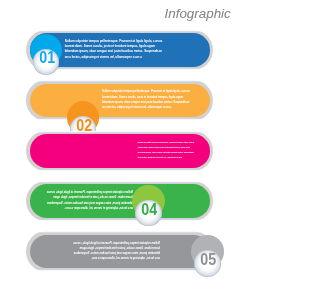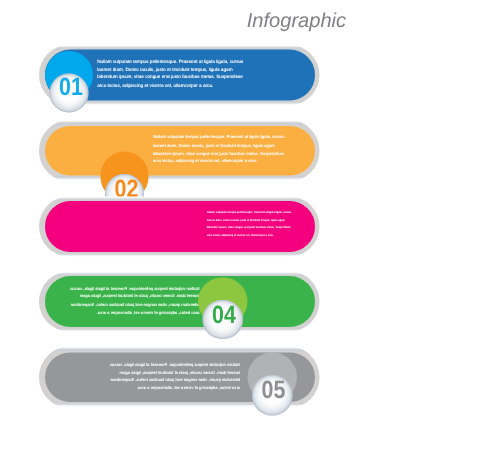--- a/index.html
+++ b/index.html
@@ -81,21 +81,21 @@
           <div class="disc">
             <div class="num" style="color: rgb(50, 173, 74);">04</div>
           </div>
         </div>
       </div>
       <div class="row" style="top: 231.3px;">
         <div class="bar">
           <div class="fill" style="background: rgb(149, 151, 154);"></div>
         </div>
         <div class="txt" style="left: 70.5px; width: 89px; top: 9.4px; font-size: 2.78px; line-height: 5.15px; transform: scaleX(-1);">Nullam vulputate tempus pellentesque. Praesent at ligula ligula, cursus laoreet diam. Donec iaculis, justo et tincidunt tempus, ligula agam bibendum ipsum, vitae congue erat justo faucibus metus. Suspendisse arcu lectus, adipiscing et viverra vel, ullamcorper a arcu.</div>
-        <div class="circle" style="left: 165px; top: 3.9px;">
+        <div class="circle" style="left: 191px; top: 3.9px;">
           <div class="cring" style="background: rgb(176, 178, 181);"></div>
           <div class="disc">
             <div class="num" style="color: rgb(141, 143, 146);">05</div>
           </div>
         </div>
       </div>
     </div>
 </div>
 
 </body></html>

